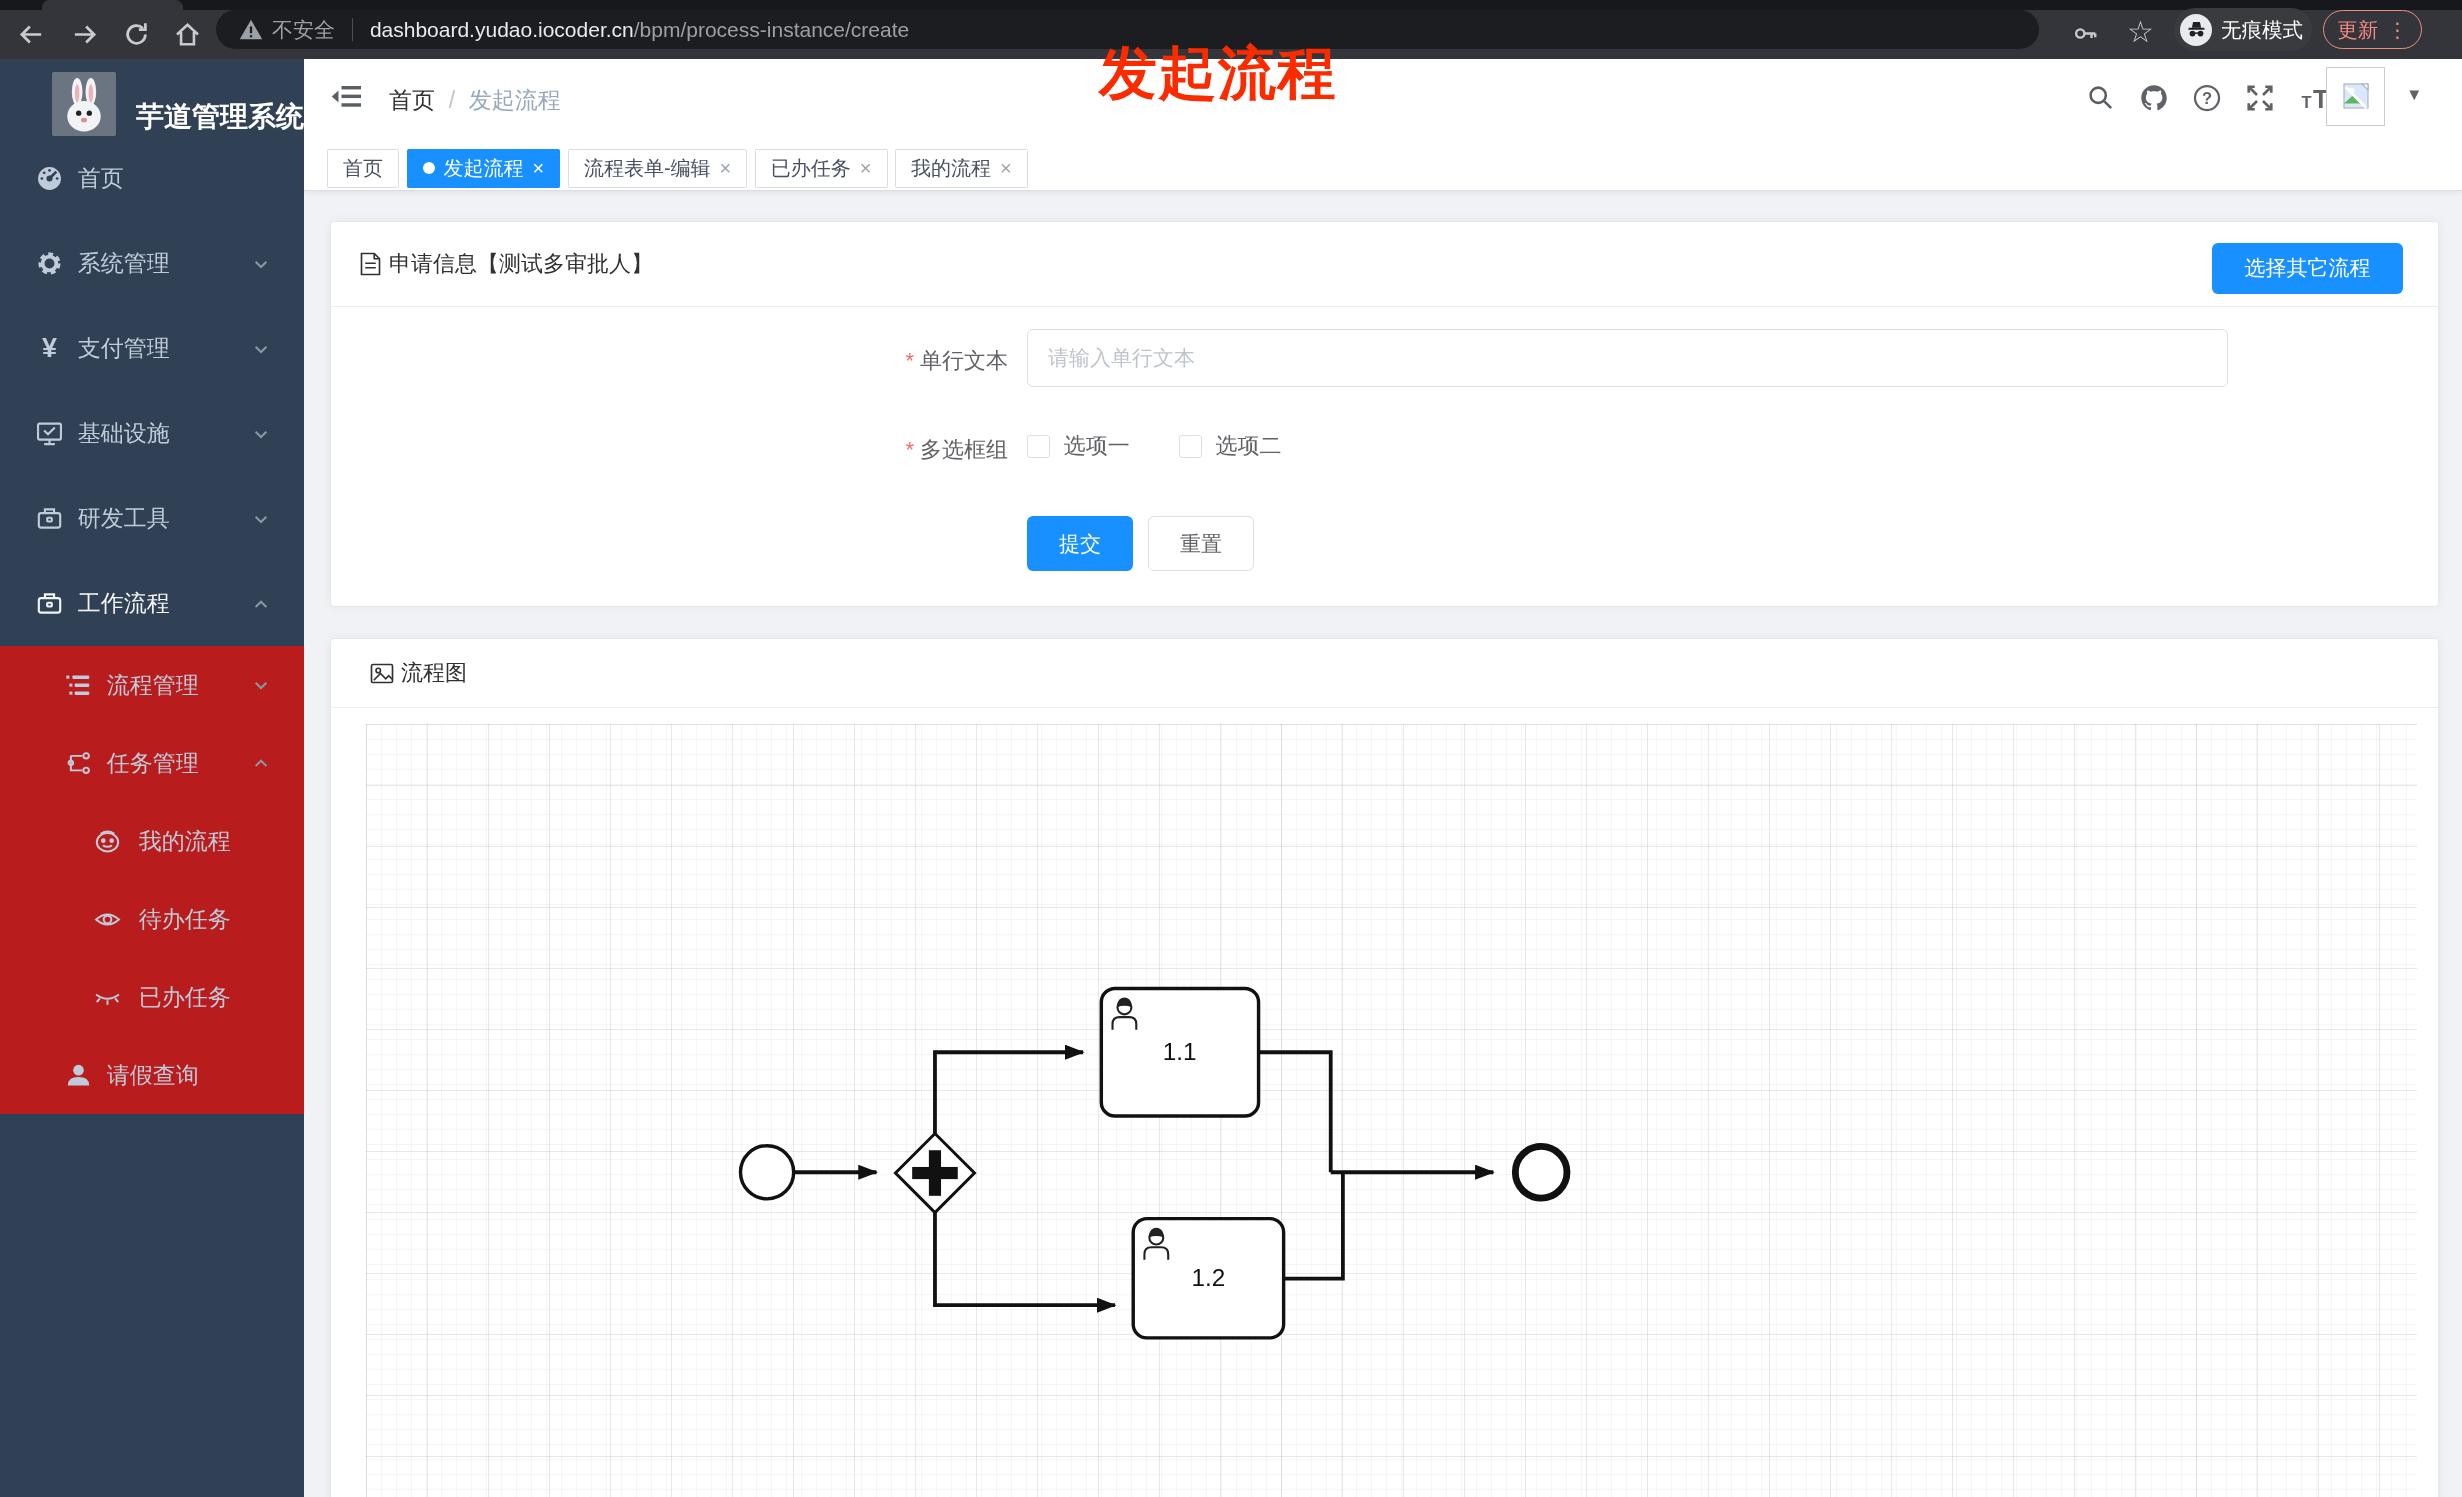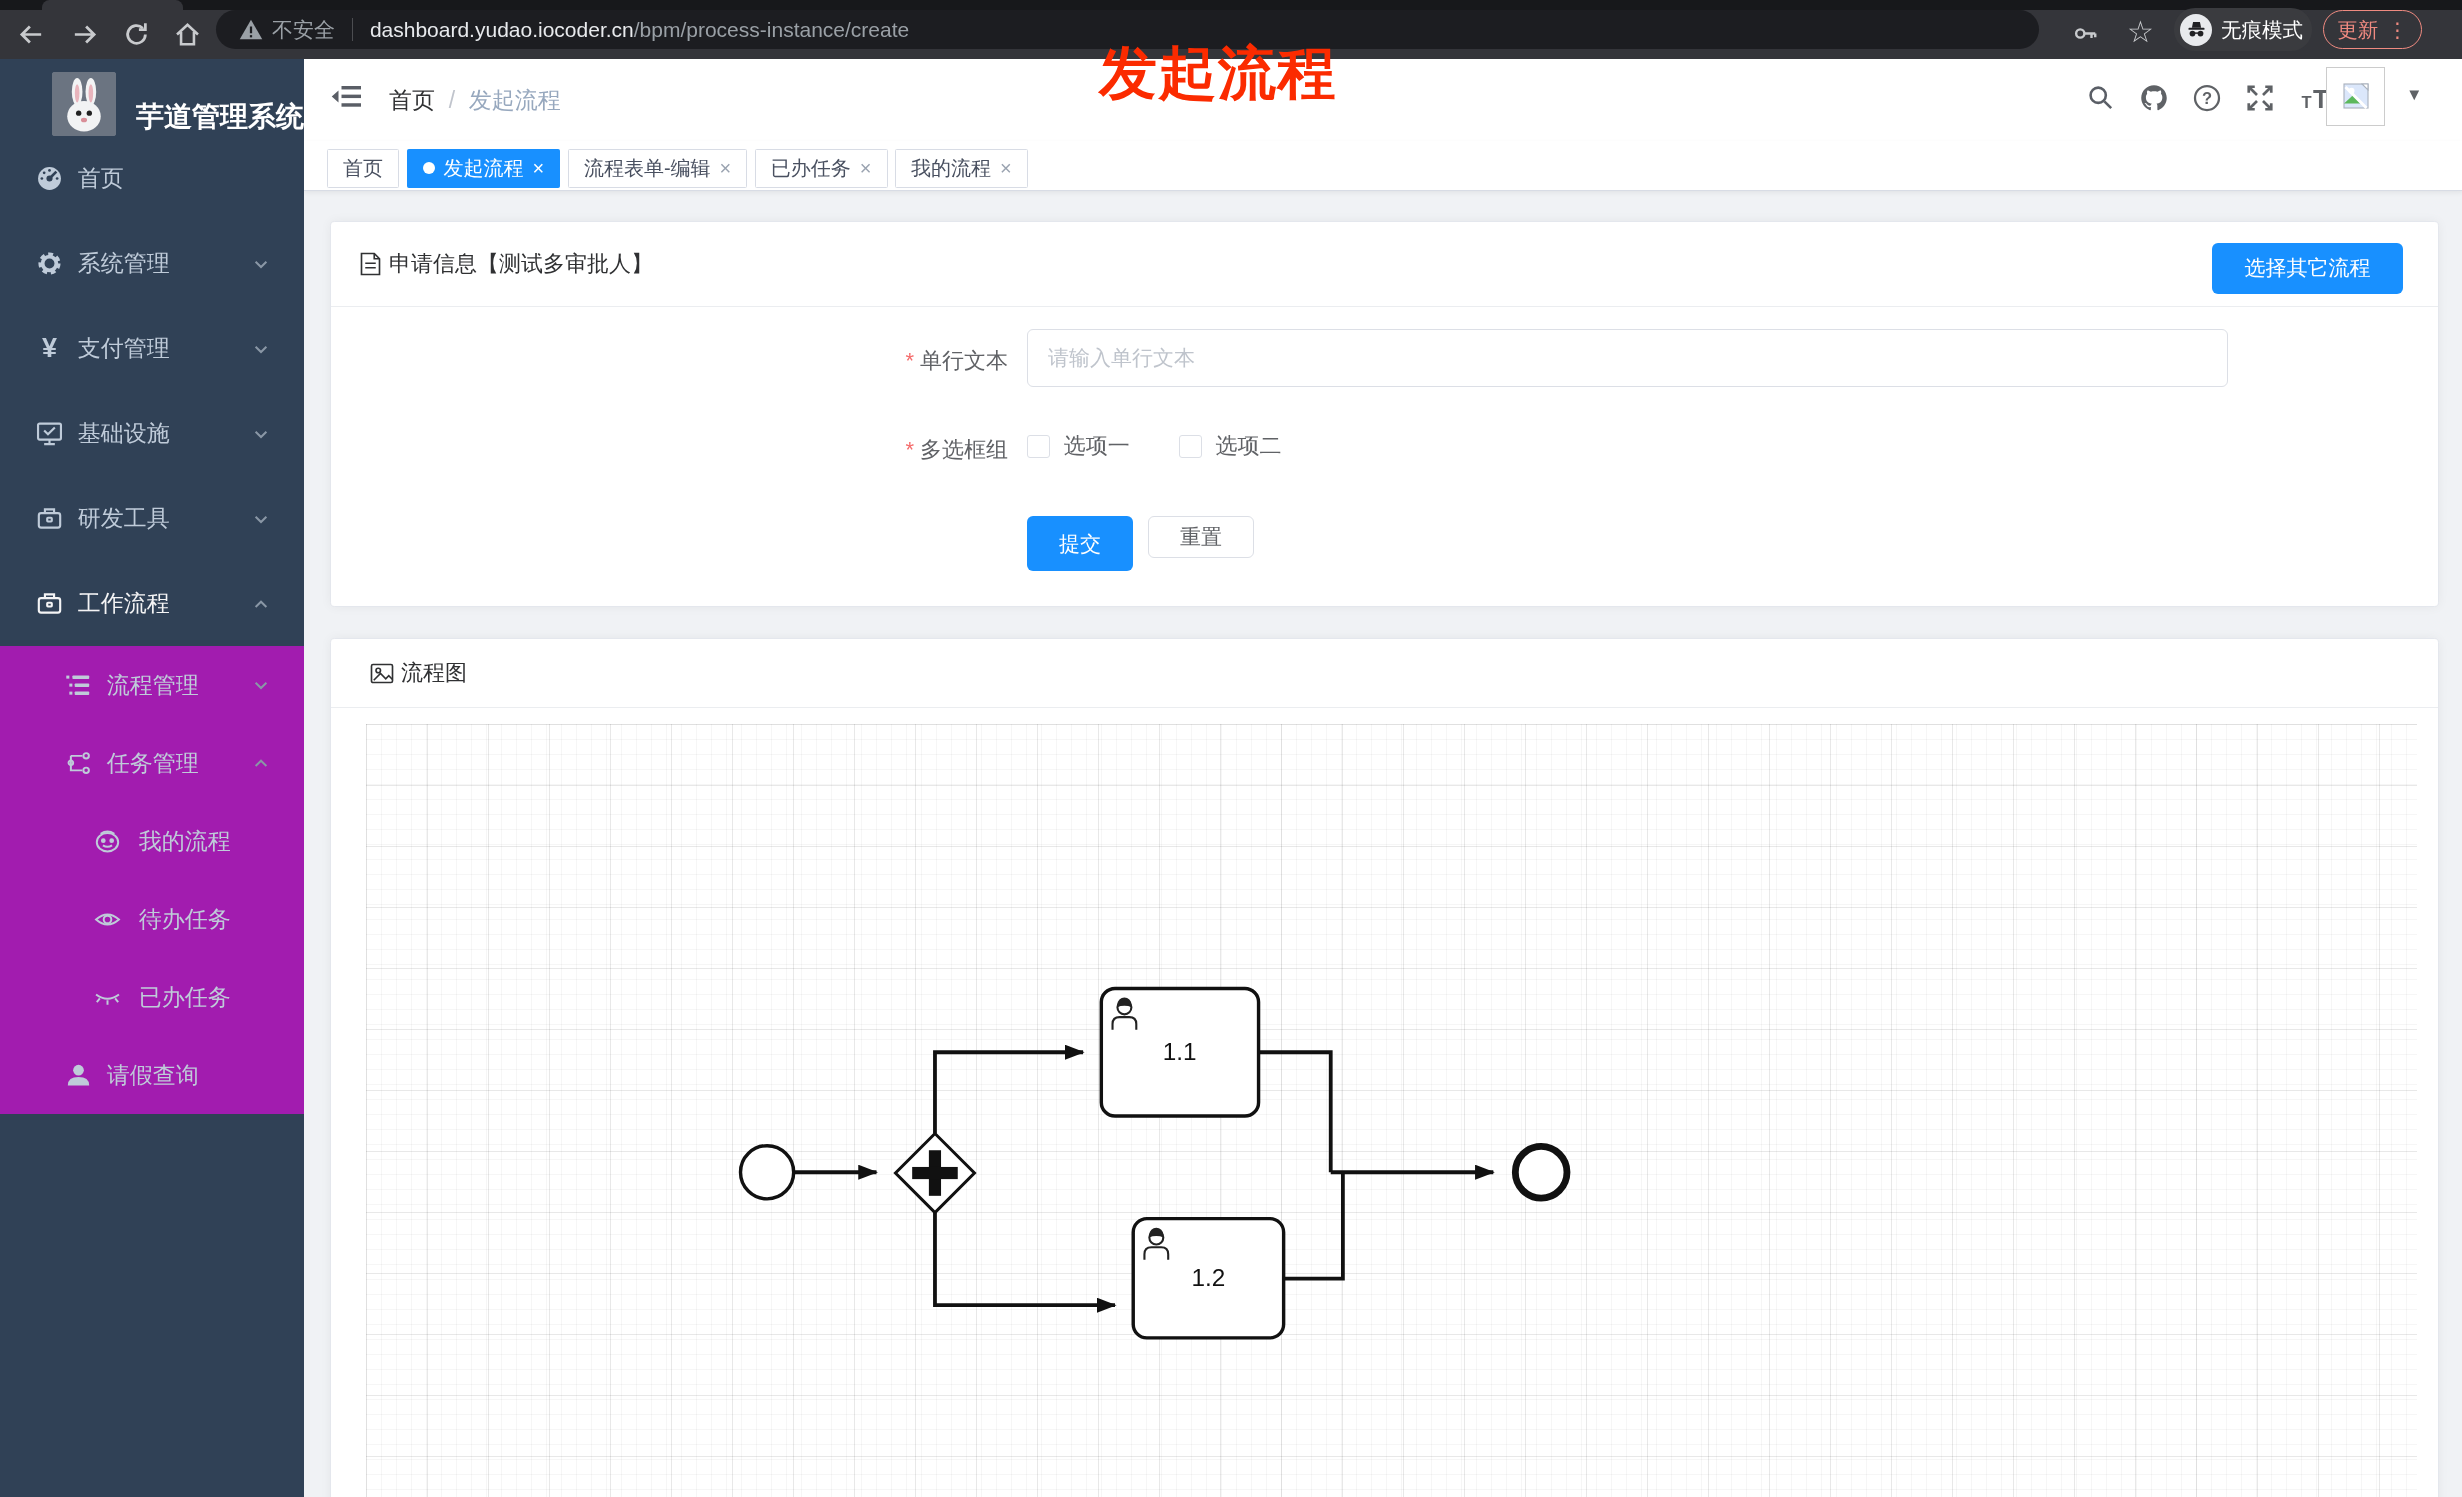--- a/index.html
+++ b/index.html
@@ -25,21 +25,21 @@
   .updbtn{left:2323px;top:10px;width:99px;height:39px;border-radius:20px;border:1.5px solid #ef8a80;
     color:#ef8a80;display:flex;align-items:center;justify-content:center;font-size:20.5px;gap:9px;box-sizing:border-box;}
   
   .sidebar{left:0;top:59px;width:304px;height:1439px;background:#304156;color:#bfcbd9;}
   .logorow{left:0;top:0;width:304px;height:77px;display:flex;align-items:flex-end;}
   .logoimg{width:64px;height:64px;margin-left:52px;border-radius:3px;overflow:hidden;background:#7b8692;}
   .apptitle{margin-left:20px;font-size:28px;font-weight:bold;color:#fff;}
   .menu{left:0;top:77px;width:304px;}
   .mrow{position:relative;display:flex;align-items:center;height:85px;font-size:23px;cursor:pointer;}
   .sub .mrow{height:78px;}
-  .sub{background:#a21caf;}
+  .sub{background:#b91c1c;}
   .pl1{padding-left:35px;}.pl2{padding-left:64px;}.pl3{padding-left:93px;}
   .mi{width:29px;height:29px;margin-right:13.7px;flex:none;display:flex;align-items:center;justify-content:center;}
   .pl3 .mi{margin-right:16.7px;}
   .chev{position:absolute;right:33px;color:#8a97a6;}
   .mact{color:#f4f4f5;}
   
   .main{left:304px;top:59px;width:2159px;height:1439px;background:#f0f2f5;overflow:hidden;}
   .appheader{left:0;top:0;width:2159px;height:82px;background:#fff;}
   .hicon{color:#5a5e66;top:21px;width:33px;height:33px;}
   .crumb{left:85px;top:0;height:82px;display:flex;align-items:center;font-size:23px;color:#303133;gap:13.7px;}
@@ -72,21 +72,21 @@
   .flabel{position:absolute;left:0;width:677px;text-align:right;font-size:22px;color:#606266;}
   .req{color:#f56c6c;margin-right:6px;}
   .inputwrap{left:696px;top:107px;width:1201px;height:58px;}
   .ctl-input{width:100%;height:100%;border:1.5px solid #dcdfe6;border-radius:6px;box-sizing:border-box;
     font-size:21px;padding:0 20px;color:#a21caf;font-family:inherit;outline:none;}
   .ctl-input::placeholder{color:#bfc4cc;}
   .cbrow{left:696px;top:202px;height:44px;display:flex;align-items:center;gap:49px;}
   .cbitem{display:flex;align-items:center;gap:13.7px;font-size:22px;color:#606266;}
   .cbox{width:23px;height:23px;border:1.5px solid #dcdfe6;border-radius:3px;background:#fff;box-sizing:border-box;}
   .submitbtn{left:696px;top:294px;width:106px;height:55px;}
-  .resetbtn{left:817px;top:294px;width:106px;height:42px;background:#fff;color:#606266;
+  .resetbtn{left:817px;top:294px;width:106px;height:55px;background:#fff;color:#606266;
     border:1.5px solid #dcdfe6;border-radius:6px;font-size:21px;font-family:inherit;cursor:pointer;}
   
   .gridpane{left:35px;top:85px;width:2051px;height:775px;background-color:#fff;
     background-image:
       linear-gradient(to right, rgba(0,0,0,0.09) 0.8px, transparent 0.8px),
       linear-gradient(to bottom, rgba(0,0,0,0.09) 0.8px, transparent 0.8px),
       linear-gradient(to right, rgba(0,0,0,0.035) 0.8px, transparent 0.8px),
       linear-gradient(to bottom, rgba(0,0,0,0.035) 0.8px, transparent 0.8px);
     background-size:61px 61px,61px 61px,15px 15px,15px 15px;}
   

